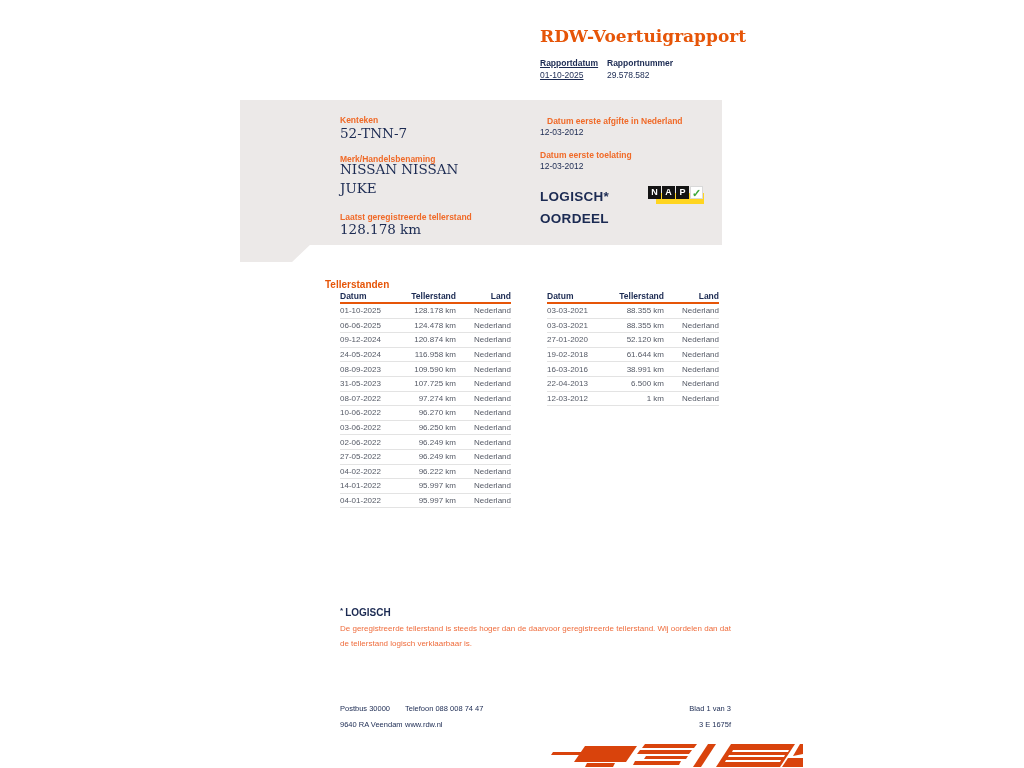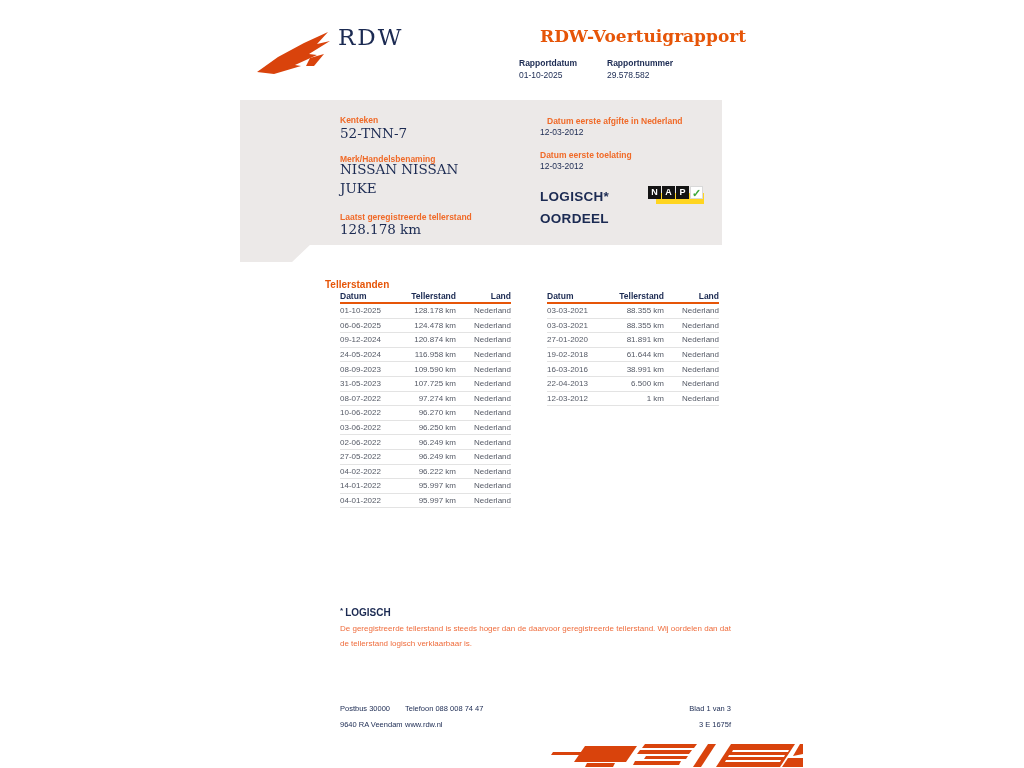--- a/index.html
+++ b/index.html
@@ -11,21 +11,21 @@
   #logo-wrap { position:absolute; left:254px; top:24px; width:160px; height:54px; }
   #logo-svg { position:absolute; left:0; top:4px; }
   #logo-text { position:absolute; left:84px; top:0px;
                font-family:"DejaVu Serif", serif; font-size:23px; letter-spacing:2px;
                color:#1b2a52; }
   #report-title { position:absolute; left:540px; top:26px;
                   font-family:"DejaVu Serif", serif; font-weight:bold;
                   font-size:17px; color:#e65508;text-align:center; }
   .hdr-label { position:absolute; top:58px; font-size:8.5px; font-weight:bold; color:#1b2a52; }
   .hdr-value { position:absolute; top:70px; font-size:8.5px; color:#1b2a52; }
-  #rapportdatum-label, #rapportdatum-value { left:519px; }
+  #rapportdatum-label, #rapportdatum-value { left:540px;text-decoration:underline; }
   #rapportnummer-label, #rapportnummer-value { left:607px; }
 
   
   #vehicle-box { position:absolute; left:240px; top:100px; width:482px; height:162px;
                  background:#ece9e8;
                  clip-path: polygon(0 0, 100% 0, 100% 89.5%, 14.5% 89.5%, 10.8% 100%, 0 100%); }
   .box-label { position:absolute; font-size:8.5px; font-weight:bold; color:#f06a28; }
   .box-value-serif { position:absolute; font-family:"DejaVu Serif", serif;
                      font-size:13.5px; color:#1b2a52; }
   .box-value-sans  { position:absolute; font-size:8.5px; color:#1b2a52; }
@@ -80,27 +80,20 @@
   #foot-page    { left:620px; top:701px; width:111px; text-align:right; }
 
   
   #bottom-graphic { position:absolute; left:545px; top:742px; width:258px; height:26px; }
 </style>
 </head>
 <body>
 
 <div id="page">
 
-  <div id="logo-wrap">
-    <svg id="logo-svg" width="78" height="48" viewBox="0 0 78 48">
-      <path fill="#d9430c" d="M3 44 L24 29 L50 15 L74 4 L63 16 L76 13 L55 26 L63 27 L41 37 L47 38 L20 46 Z"></path>
-      <path fill="#d9430c" d="M56 30 L70 26 L60 38 L52 38 Z"></path>
-    </svg>
-    <div id="logo-text">RDW</div>
-  </div>
 
   <div id="report-title">RDW-Voertuigrapport</div>
   <div id="rapportdatum-label" class="hdr-label">Rapportdatum</div>
   <div id="rapportdatum-value" class="hdr-value">01-10-2025</div>
   <div id="rapportnummer-label" class="hdr-label">Rapportnummer</div>
   <div id="rapportnummer-value" class="hdr-value">29.578.582</div>
 
   <div id="vehicle-box">
     <div id="kenteken-label" class="box-label">Kenteken</div>
     <div id="kenteken-value" class="box-value-serif">52-TNN-7</div>
@@ -222,21 +215,21 @@
           <span class="c-km">88.355 km</span>
           <span class="c-land">Nederland</span>
         </div>
         <div class="t-row">
           <span class="c-datum">03-03-2021</span>
           <span class="c-km">88.355 km</span>
           <span class="c-land">Nederland</span>
         </div>
         <div class="t-row">
           <span class="c-datum">27-01-2020</span>
-          <span class="c-km">81.891 km</span>
+          <span class="c-km">52.120 km</span>
           <span class="c-land">Nederland</span>
         </div>
         <div class="t-row">
           <span class="c-datum">19-02-2018</span>
           <span class="c-km">61.644 km</span>
           <span class="c-land">Nederland</span>
         </div>
         <div class="t-row">
           <span class="c-datum">16-03-2016</span>
           <span class="c-km">38.991 km</span>

